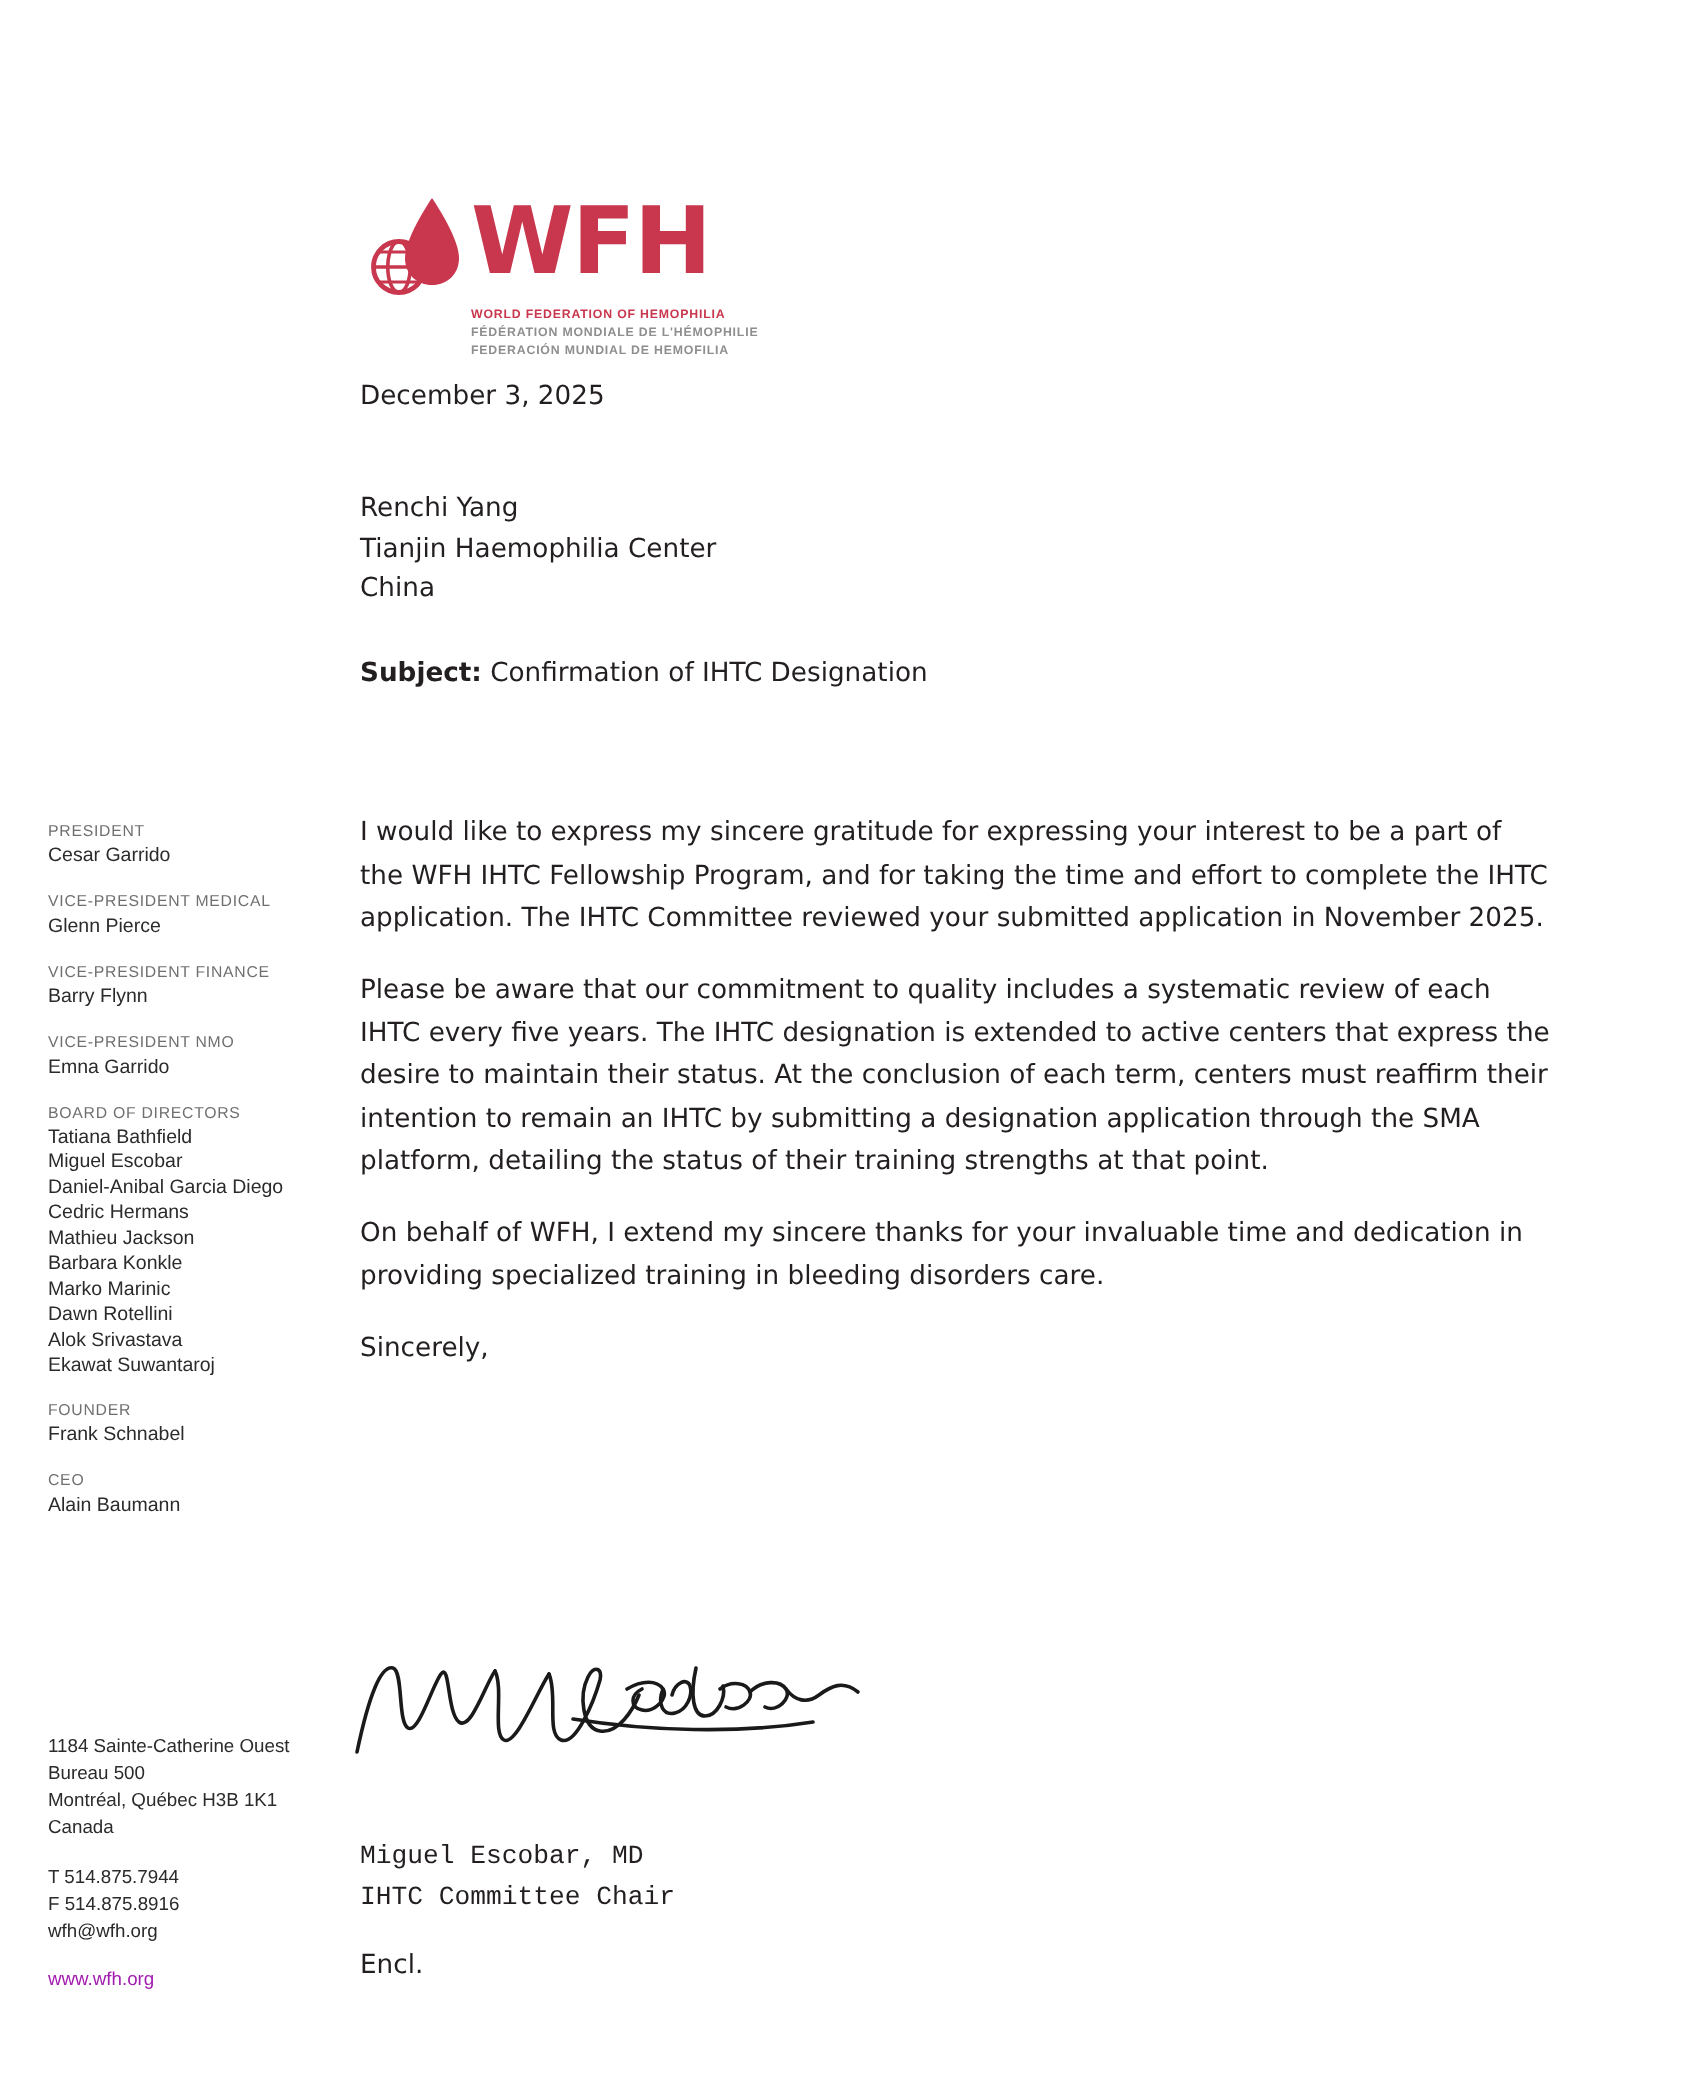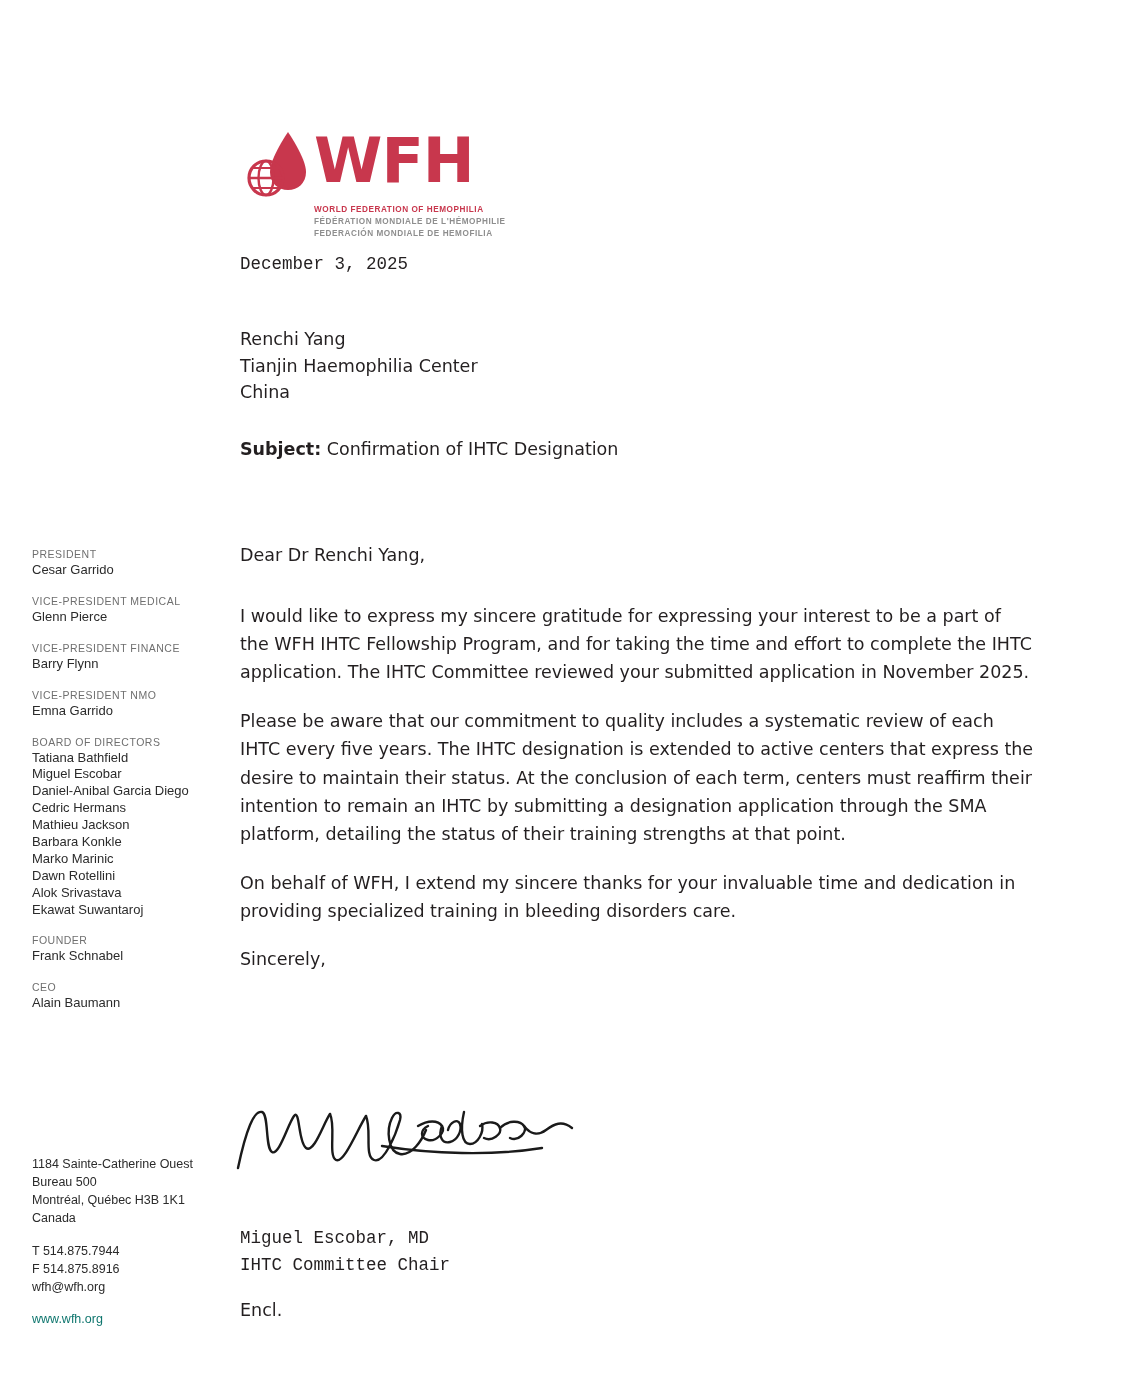--- a/index.html
+++ b/index.html
@@ -86,39 +86,39 @@
     left: 32px;
     top: 1155px;
     width: 200px;
     font-family: "Liberation Sans", sans-serif;
     font-size: 12.5px;
     line-height: 1.45;
     color: #2b2b2b;
   }
   .address .spacer { height: 14px; }
   .address .web {
-    color: #0f766e;
+    color: #a21caf;
     text-decoration: none;
     display: inline-block;
     margin-top: 14px;
   }
 
   
   .letter {
     position: absolute;
     left: 240px;
     top: 250px;
     width: 795px;
     font-family: "DejaVu Sans", "Liberation Sans", sans-serif;
     font-size: 17.5px;
     line-height: 1.62;
     color: #231f20;
   }
   .letter p { margin: 0 0 20px 0; }
-  .date { margin-bottom: 44px; font-family: Liberation Mono, monospace; }
+  .date { margin-bottom: 44px; }
   .recipient { margin-bottom: 30px; margin-top: 48px; }
   .recipient div { line-height: 1.5; }
   .subject { margin-bottom: 78px; }
   .subject b { font-weight: 700; }
   .salutation { margin-bottom: 32px; }
   .para { margin-bottom: 22px; text-align: left; }
   .para b { font-weight: 700; }
   .closing { margin-top: 50px; margin-bottom: 0; }
 
   .signature {
@@ -159,21 +159,21 @@
         <line x1="9" y1="50" x2="43" y2="50" stroke="#c8374d" stroke-width="2.4"></line>
         <line x1="12" y1="40" x2="40" y2="40" stroke="#c8374d" stroke-width="2"></line>
         <line x1="12" y1="60" x2="40" y2="60" stroke="#c8374d" stroke-width="2"></line>
       </svg>
     </div>
     <div class="logo-wfh">WFH</div>
   </div>
   <div class="logo-lines">
     <div class="logo-line en">WORLD FEDERATION OF HEMOPHILIA</div>
     <div class="logo-line fr">FÉDÉRATION MONDIALE DE L'HÉMOPHILIE</div>
-    <div class="logo-line es">FEDERACIÓN MONDIALE DE HEMOFILIA</div>
+    <div class="logo-line es">FEDERACIÓN MUNDIAL DE HEMOFILIA</div>
   </div>
 </div>
 
 <div class="sidebar">
   <div class="sb-group">
     <div class="sb-title">PRESIDENT</div>
     <div class="sb-name">Cesar Garrido</div>
   </div>
   <div class="sb-group">
     <div class="sb-title">VICE-PRESIDENT MEDICAL</div>
@@ -228,21 +228,20 @@
   <div class="recipient">
     <div>Renchi Yang</div>
     <div>Tianjin Haemophilia Center</div>
     <div>China</div>
   </div>
 
   <div class="subject">
     <b>Subject:</b><span> Confirmation of IHTC Designation</span>
   </div>
 
-  <div class="salutation">Dear Dr Renchi Yang,</div>
 
   <p class="para">I would like to express my sincere gratitude for expressing your interest to be a part of the WFH IHTC Fellowship Program, and for taking the time and effort to complete the IHTC application. The IHTC Committee reviewed your submitted application in November 2025.</p>
 
 
   <p class="para">Please be aware that our commitment to quality includes a systematic review of each IHTC every five years. The IHTC designation is extended to active centers that express the desire to maintain their status. At the conclusion of each term, centers must reaffirm their intention to remain an IHTC by submitting a designation application through the SMA platform, detailing the status of their training strengths at that point.</p>
 
   <p class="para">On behalf of WFH, I extend my sincere thanks for your invaluable time and dedication in providing specialized training in bleeding disorders care.</p>
 
   <p class="closing">Sincerely,</p>
 </div>

